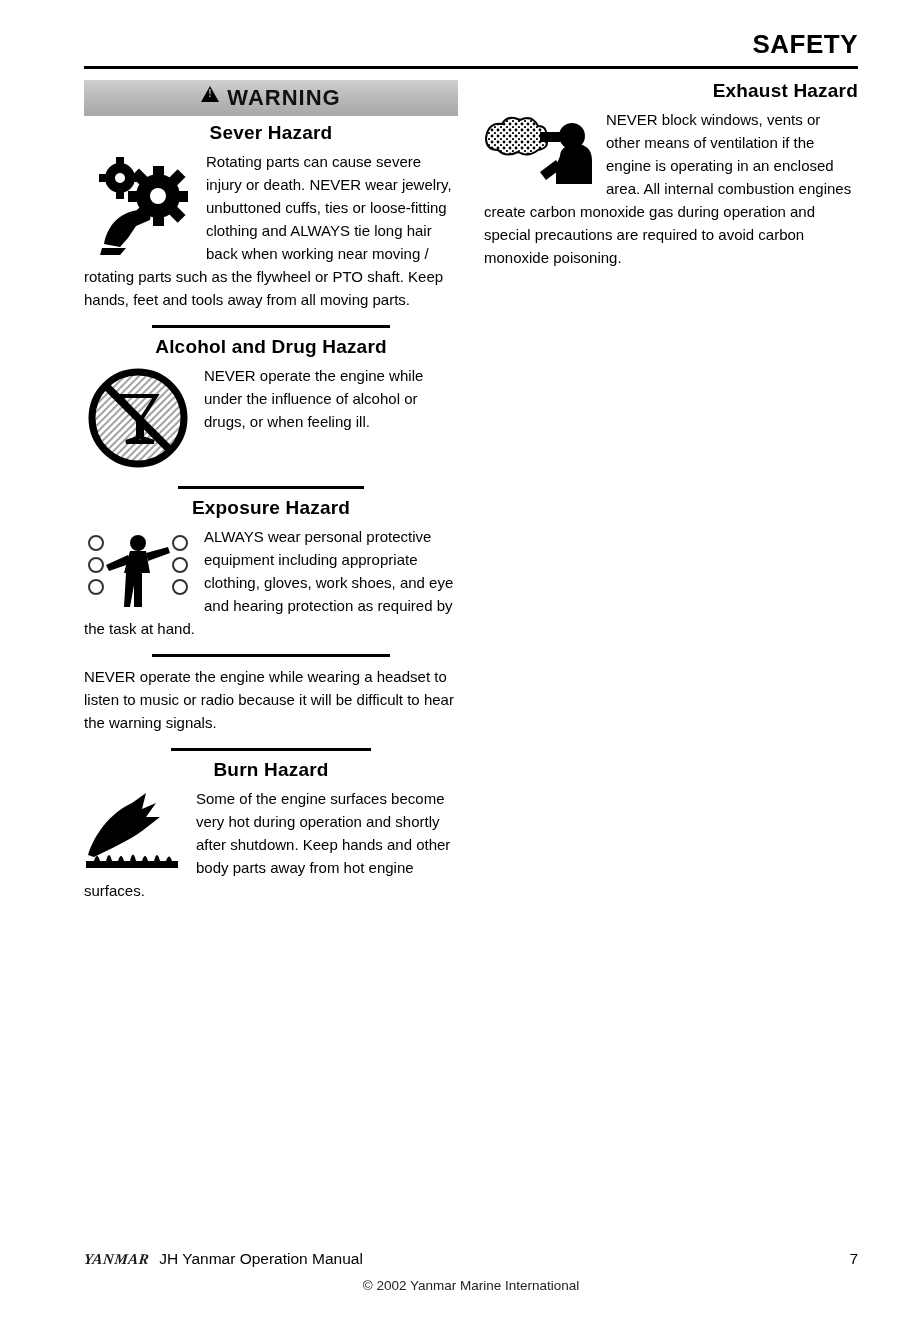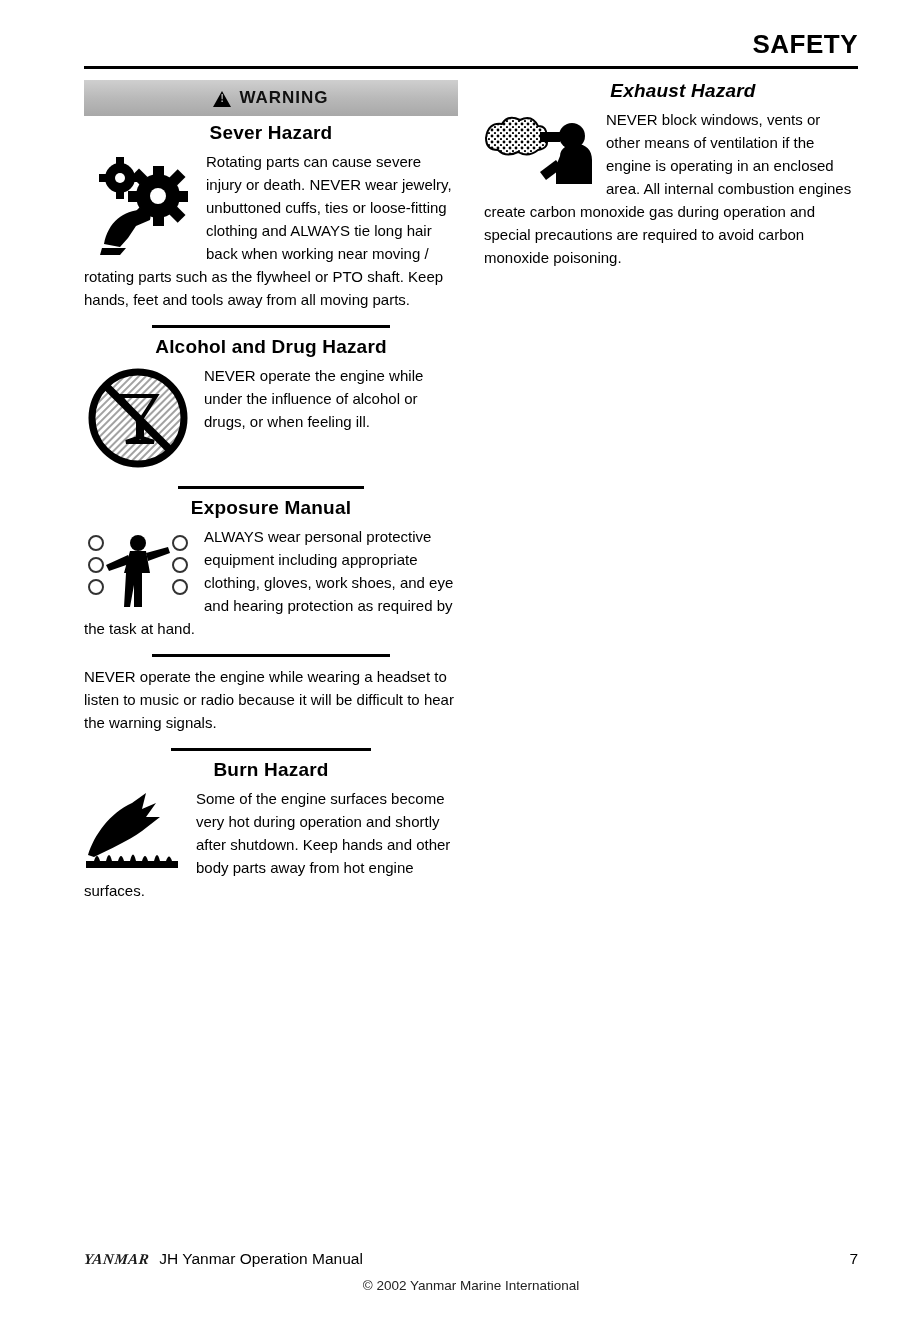--- a/index.html
+++ b/index.html
@@ -60,26 +60,25 @@
   
   .warning-banner {
     height: 36px;
     background: linear-gradient(to bottom, #cfcfcf 0%, #b9b9b9 50%, #a8a8a8 100%);
     display: flex;
     align-items: center;
     justify-content: center;
     margin-bottom: 2px;
   }
   .warning-banner .wtxt {
-    font-size: 17px;
+    font-size: 22px;
     font-weight: bold;
     letter-spacing: 1px;
     color: #111;
     display: flex;
-    align-items: center;
     gap: 8px;
   }
   .tri {
     display: inline-block;
     width: 0; height: 0;
     border-left: 9px solid transparent;
     border-right: 9px solid transparent;
     border-bottom: 16px solid #000;
     position: relative;
     top: 1px;
@@ -97,24 +96,23 @@
 
   
   .sec-head {
     text-align: center;
     font-size: 19px;
     font-weight: bold;
     letter-spacing: 0.2px;
     margin: 6px 0 6px 0;
   }
   .sec-head.right-head {
-    text-align: center;
+    text-align: right;
     padding-left: 24px;
     margin-top: 0;
-    font-style: italic;
   }
   .divider {
     width: 200px;
     height: 3px;
     background: #000;
     margin: 14px auto 8px auto;
   }
   .divider.w230 { width: 238px; }
   .divider.w180 { width: 186px; }
 
@@ -239,21 +237,21 @@
           <g fill="none" stroke="#000" stroke-width="4">
             <path d="M36 30 L72 30 L58 52 L58 72 L70 76 L42 76 L54 72 L54 52 Z"></path>
           </g>
           <line x1="22" y1="20" x2="86" y2="84" stroke="#000" stroke-width="8"></line>
         </svg>
       </div>
       <div class="body-text">NEVER operate the engine while under the influence of alcohol or drugs, or when feeling ill.</div>
     </div>
 
     <div class="divider w180"></div>
-    <div class="sec-head">Exposure Manual</div>
+    <div class="sec-head">Exposure Hazard</div>
     <div class="wrap-block">
       <div class="icon-box">
         <svg width="108" height="84" viewBox="0 0 108 84">
           <g fill="#000">
 
             <circle cx="54" cy="16" r="8"></circle>
             <path d="M46 24 L62 24 L66 46 L58 46 L58 80 L50 80 L50 58 L46 80 L40 80 L42 46 L40 46 Z"></path>
             <path d="M44 28 L22 38 L25 44 L48 36 Z"></path>
             <path d="M62 26 L84 20 L86 26 L64 34 Z"></path>
 

